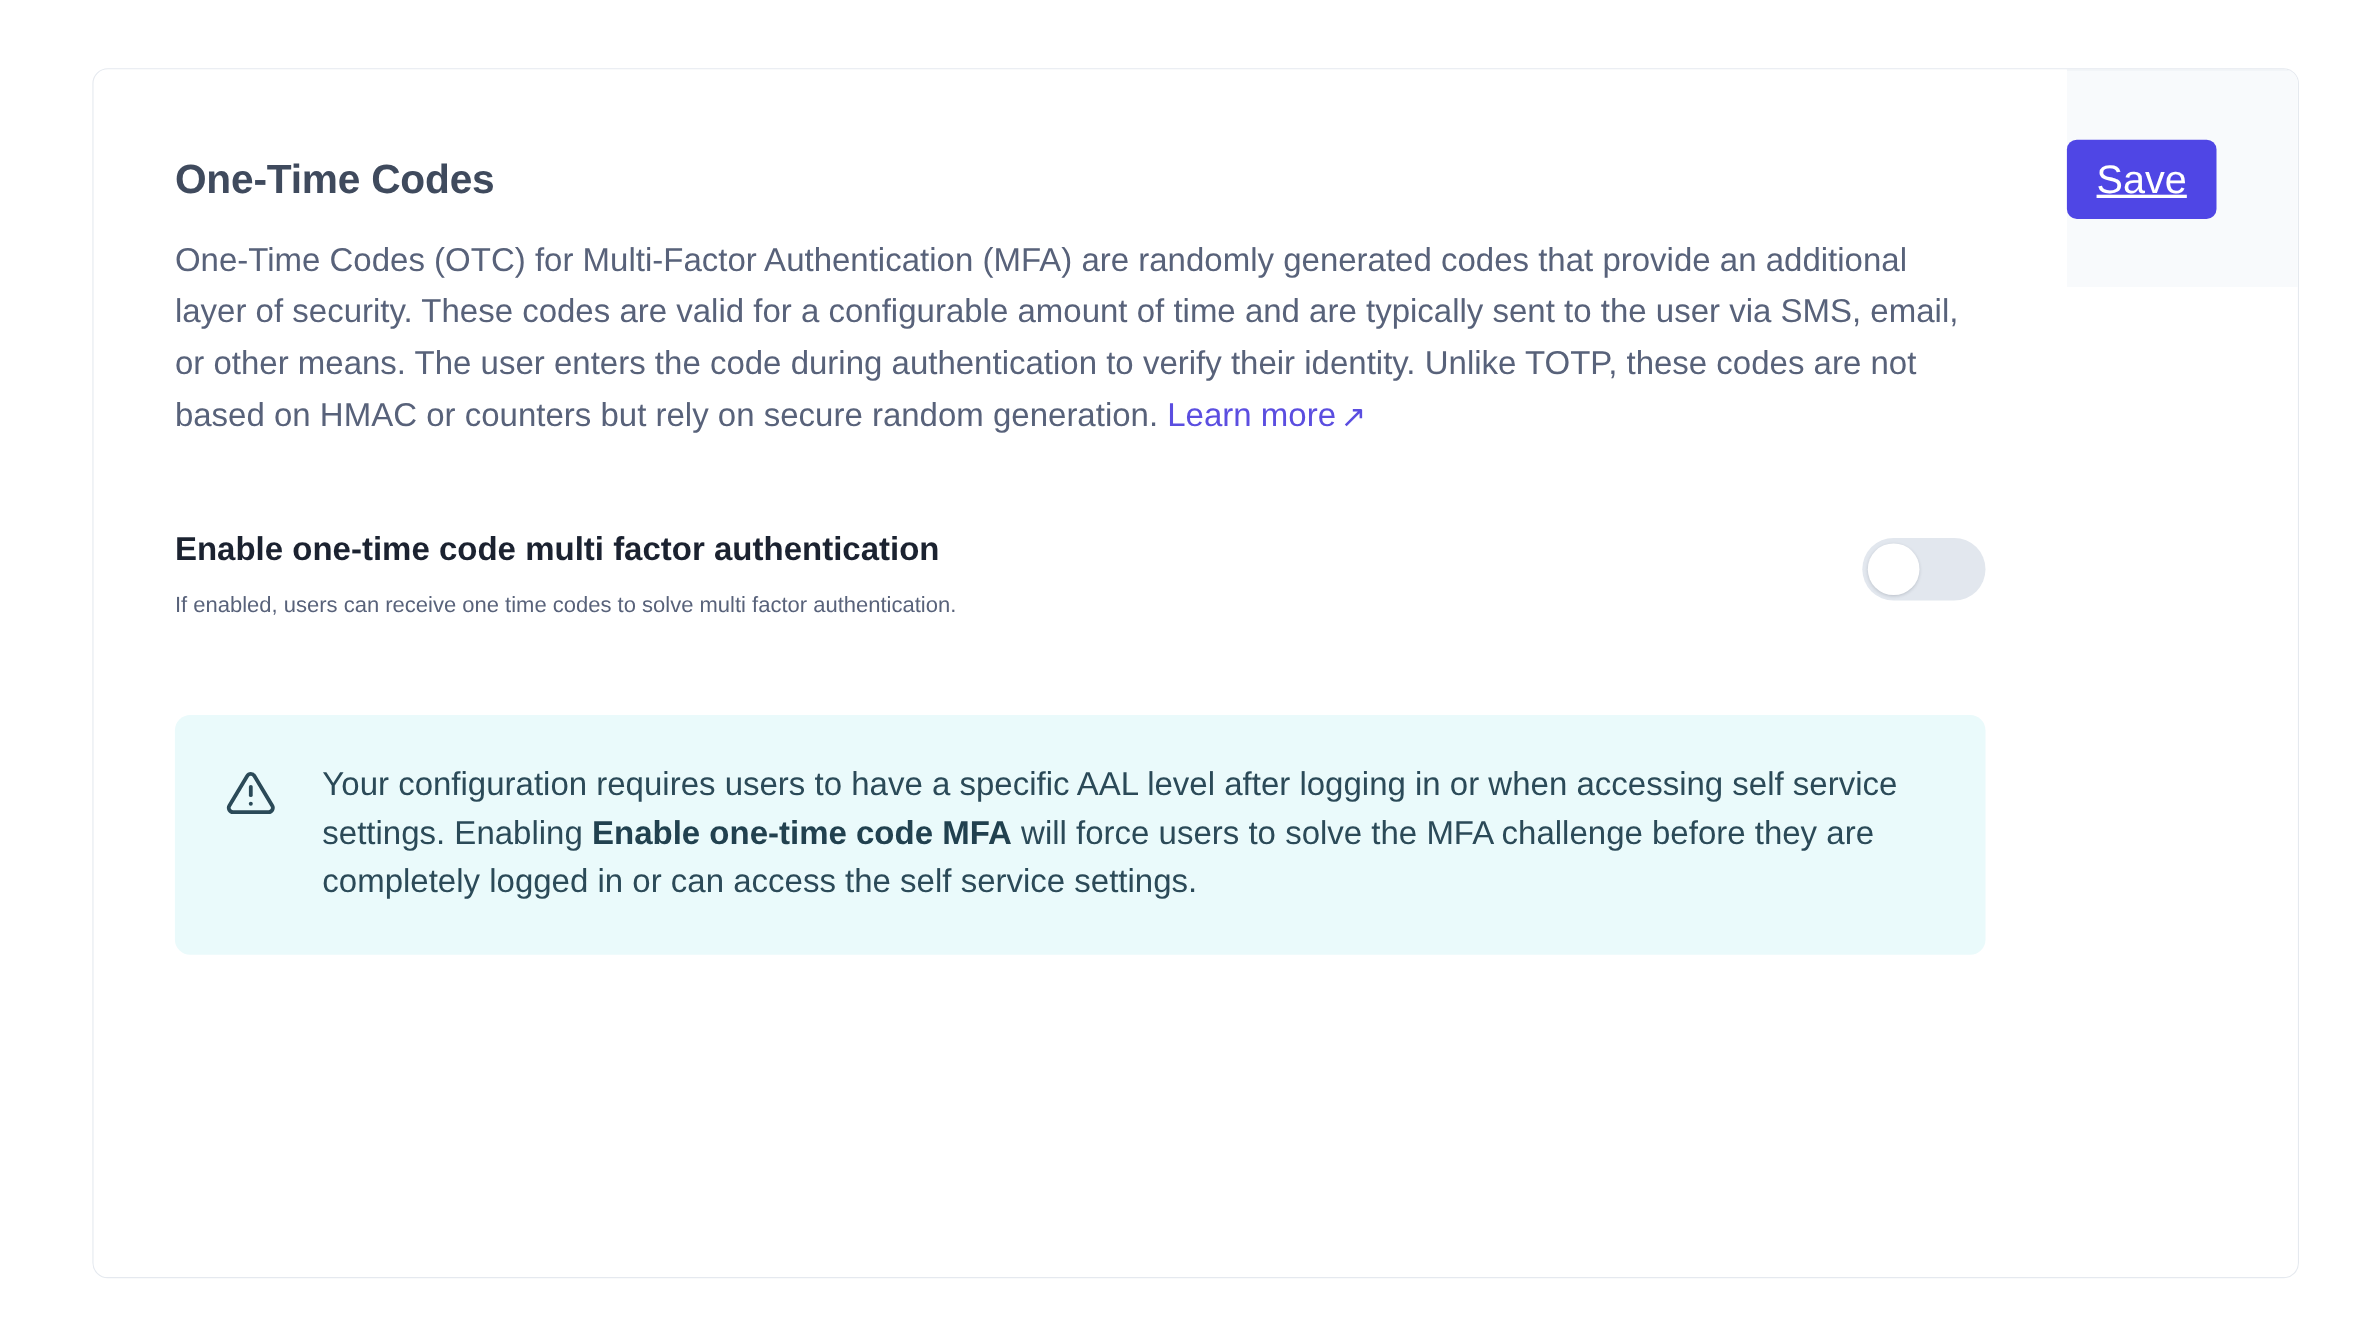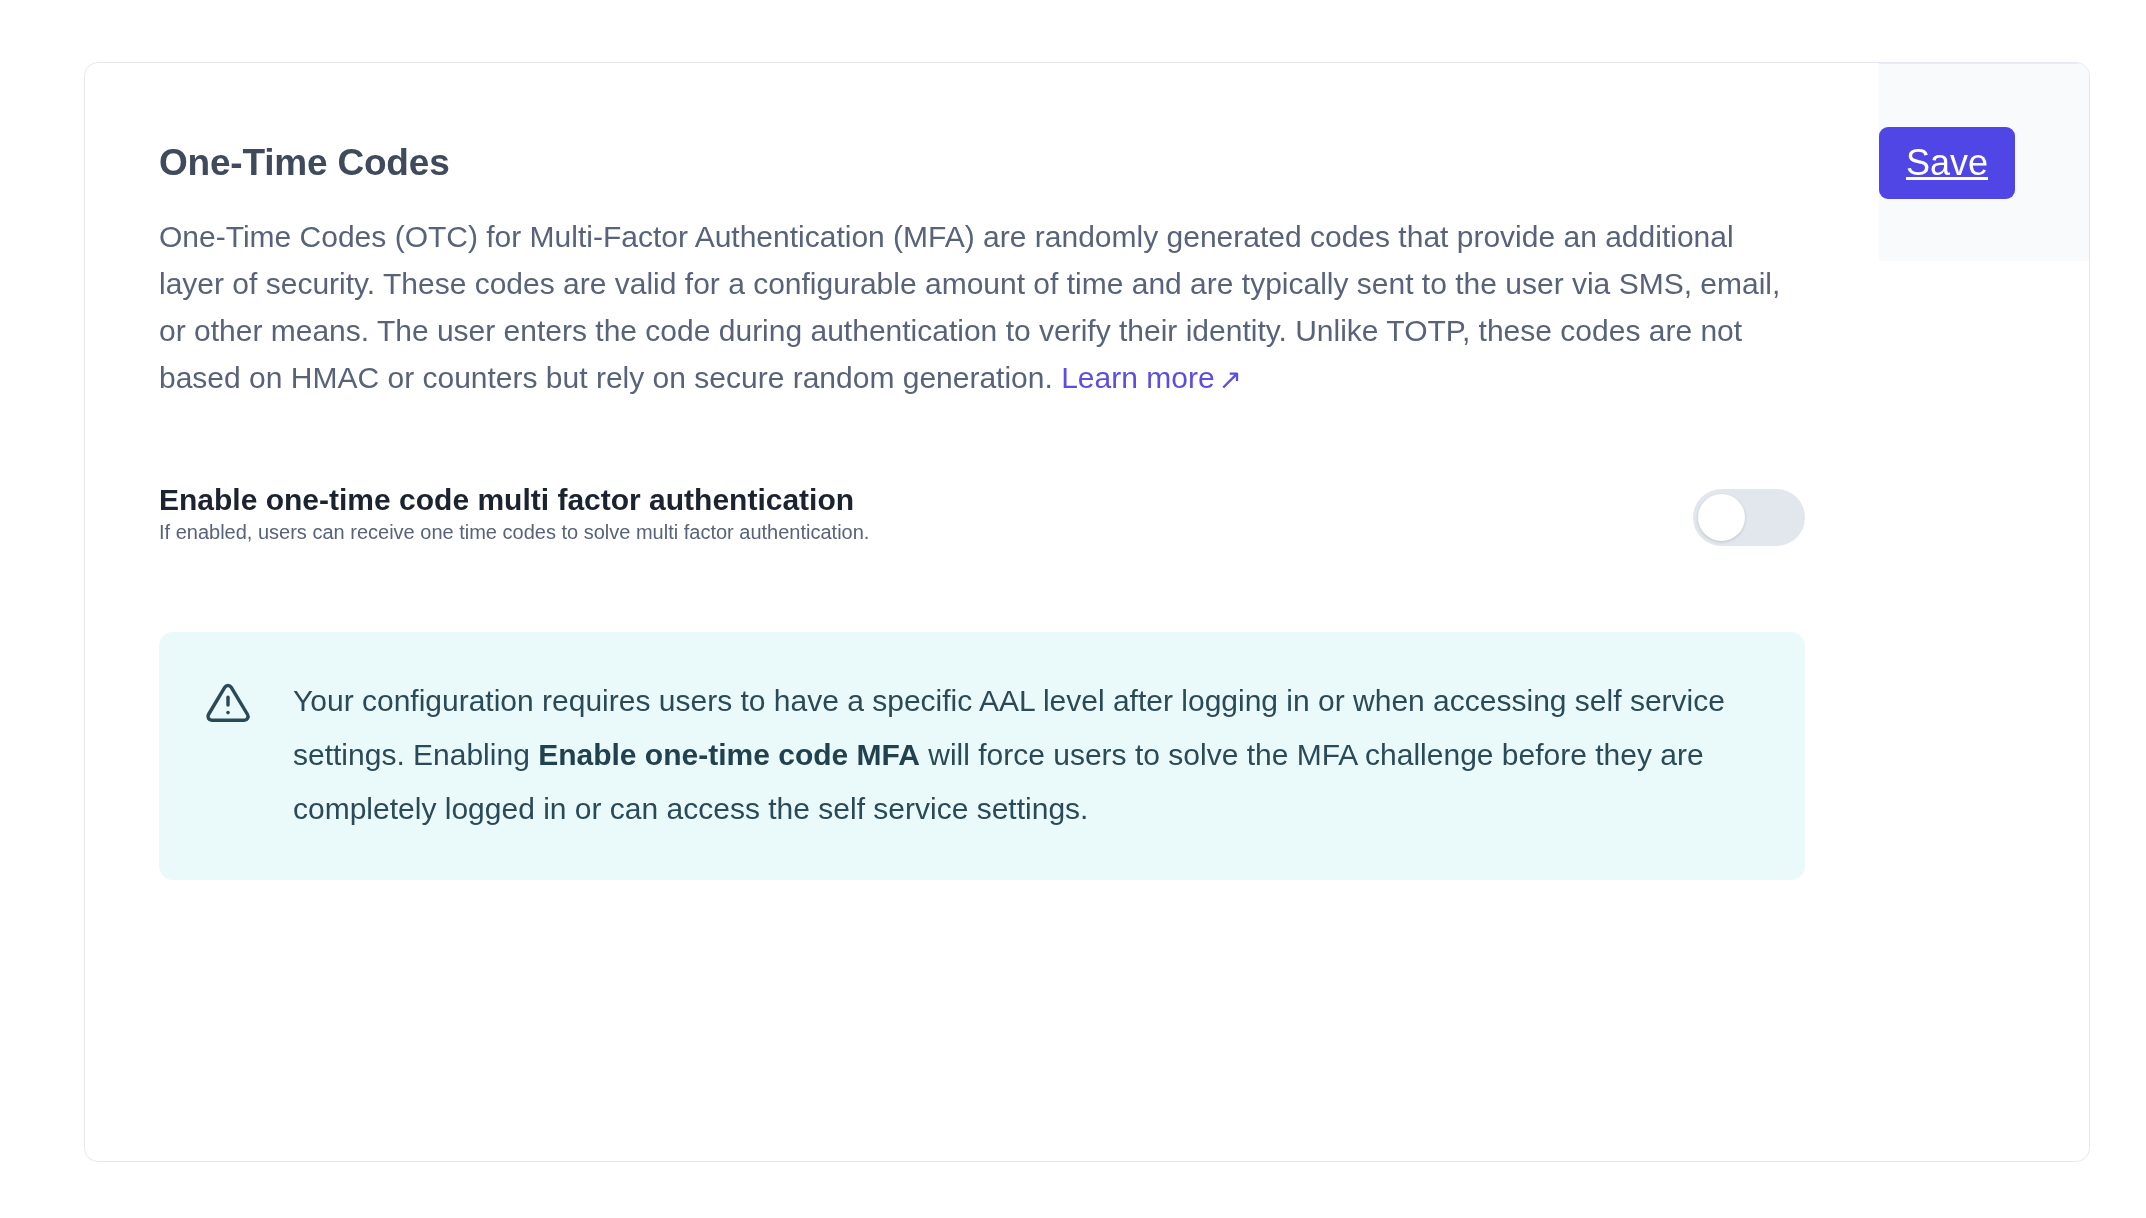--- a/index.html
+++ b/index.html
@@ -80,21 +80,21 @@
     gap: 40px;
   }
 
   .toggle-texts { flex: 1 1 auto; padding-top: 2px; }
 
   .toggle-label {
     font-size: 30px;
     font-weight: 700;
     color: #1b2230;
     line-height: 1.25;
-    margin-bottom: 0;
+    margin-bottom: 18px;
   }
 
   .toggle-help {
     font-size: 20px;
     color: #58627a;
     line-height: 1.35;
     font-weight: 400;
   }
 
   .switch {
@@ -134,21 +134,21 @@
   .callout-icon {
     flex: 0 0 auto;
     width: 46px;
     height: 46px;
     margin-top: 6px;
   }
   .callout-icon svg { display: block; width: 46px; height: 46px; }
 
   .callout-text {
     font-size: 30px;
-    line-height: 54px;
+    line-height: 44px;
     color: #2b4a58;
     font-weight: 400;
   }
   .callout-text b { font-weight: 700; color: #21414f; }
 
   
   .card-footer {
     flex: 0 0 auto;
     height: 198px;
     background: #f8fafc;

